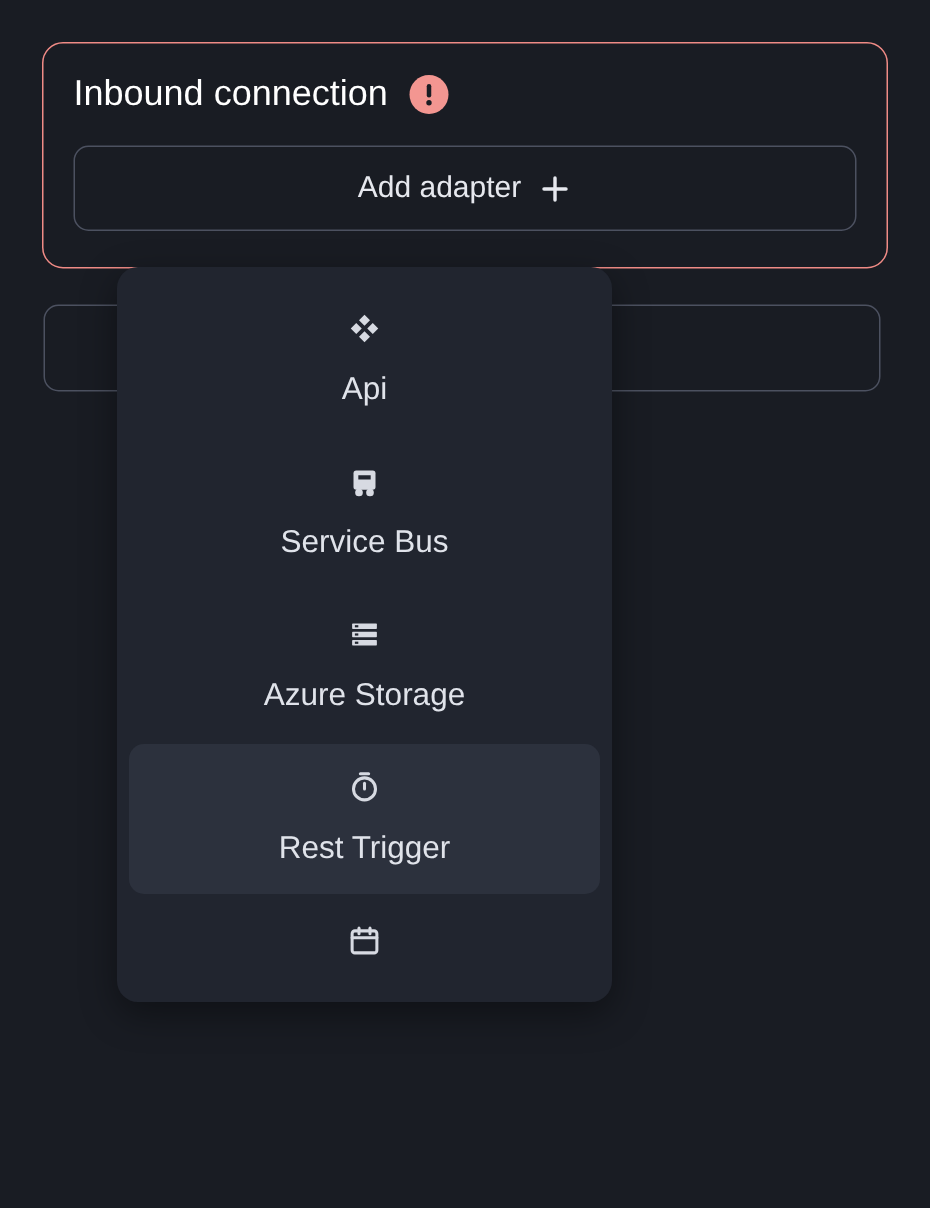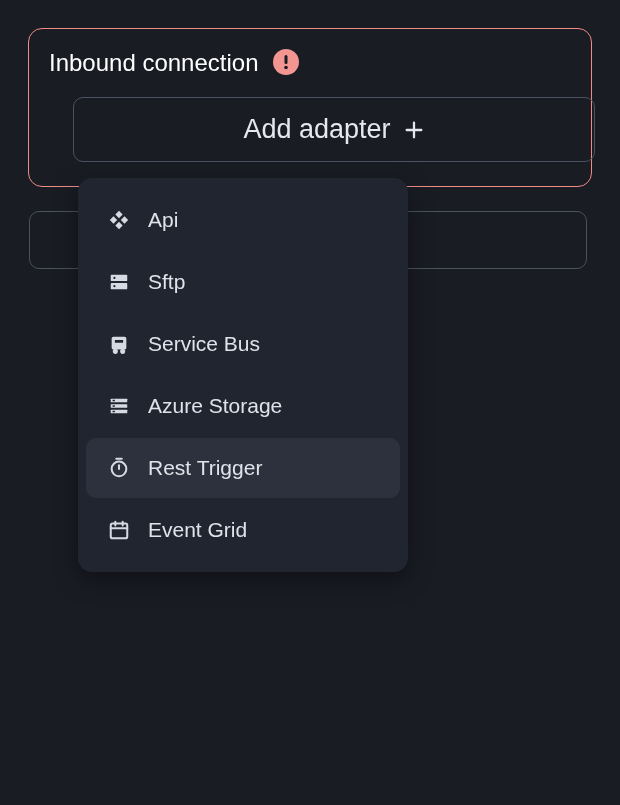--- a/index.html
+++ b/index.html
@@ -19,20 +19,21 @@
       padding: 28px;
     }
     .panel {
       border: 1px solid #f08b86;
       border-radius: 14px;
       padding: 20px 20px 24px 20px;
       margin-bottom: 24px;
     }
     .panel-header {
       display: flex;
+      align-items: center;
       gap: 14px;
       margin-bottom: 20px;
     }
     .panel-title {
       color: #ffffff;
       font-size: 24px;
       font-weight: 500;
     }
     .alert-badge {
       display: inline-flex;
@@ -47,27 +48,26 @@
       width: 6px;
       height: 16px;
     }
     .add-button {
       width: 100%;
       background: transparent;
       border: 1px solid #4c5160;
       border-radius: 10px;
       padding: 16px;
       color: #e6e8ee;
-      font-size: 27px;
+      font-size: 20px;
       display: flex;
       align-items: center;
       justify-content: center;
       gap: 12px;
       cursor: pointer;
-      margin-left: 24px;
     }
     .plus-icon {
       display: inline-flex;
     }
     .plus-icon svg {
       width: 22px;
       height: 22px;
     }
     .secondary-button {
       width: 558px;
@@ -94,20 +94,21 @@
       box-shadow: 0 8px 24px rgba(0,0,0,0.4);
     }
     .dropdown-item {
       display: flex;
       align-items: center;
       gap: 18px;
       padding: 18px 22px;
       cursor: pointer;
       border-radius: 10px;
       margin: 2px 8px;
+      flex-direction: column;
     }
     .dropdown-item.highlight {
       background: #2c313d;
     }
     .dropdown-item-icon {
       display: inline-flex;
       align-items: center;
       justify-content: center;
       width: 22px;
       height: 22px;
@@ -166,31 +167,20 @@
       <svg viewBox="0 0 24 24" fill="#d7dae2">
         <polygon points="12,2 16,6 12,10 8,6"></polygon>
         <polygon points="2,12 6,8 10,12 6,16"></polygon>
         <polygon points="22,12 18,8 14,12 18,16"></polygon>
         <polygon points="12,22 16,18 12,14 8,18"></polygon>
       </svg>
     </span>
     <span class="dropdown-item-label">Api</span>
   </div>
 
-  <div class="dropdown-item">
-    <span class="dropdown-item-icon">
-      <svg viewBox="0 0 24 24" fill="#d7dae2">
-        <rect x="3" y="4" width="18" height="7" rx="1"></rect>
-        <rect x="3" y="13" width="18" height="7" rx="1"></rect>
-        <circle cx="7" cy="7.5" r="1.2" fill="#21252f"></circle>
-        <circle cx="7" cy="16.5" r="1.2" fill="#21252f"></circle>
-      </svg>
-    </span>
-    <span class="dropdown-item-label">Sftp</span>
-  </div>
 
 
 
   <div class="dropdown-item">
     <span class="dropdown-item-icon">
       <svg viewBox="0 0 24 24" fill="none" stroke="#d7dae2" stroke-width="2" stroke-linecap="round" stroke-linejoin="round">
         <rect x="4" y="4" width="16" height="14" rx="2" fill="#d7dae2" stroke="none"></rect>
         <rect x="6.5" y="6.5" width="11" height="5" rx="1" fill="#21252f"></rect>
         <circle cx="8" cy="20" r="1.8" fill="#d7dae2"></circle>
         <circle cx="16" cy="20" r="1.8" fill="#d7dae2"></circle>
@@ -227,16 +217,15 @@
 
   <div class="dropdown-item">
     <span class="dropdown-item-icon">
       <svg viewBox="0 0 24 24" fill="none" stroke="#d7dae2" stroke-width="2.2" stroke-linecap="round" stroke-linejoin="round">
         <rect x="3" y="5" width="18" height="16" rx="2"></rect>
         <line x1="3" y1="10" x2="21" y2="10"></line>
         <line x1="8" y1="3" x2="8" y2="7"></line>
         <line x1="16" y1="3" x2="16" y2="7"></line>
       </svg>
     </span>
-    <span class="dropdown-item-label">Event Grid</span>
   </div>
 
 </div>
 
 </body></html>

